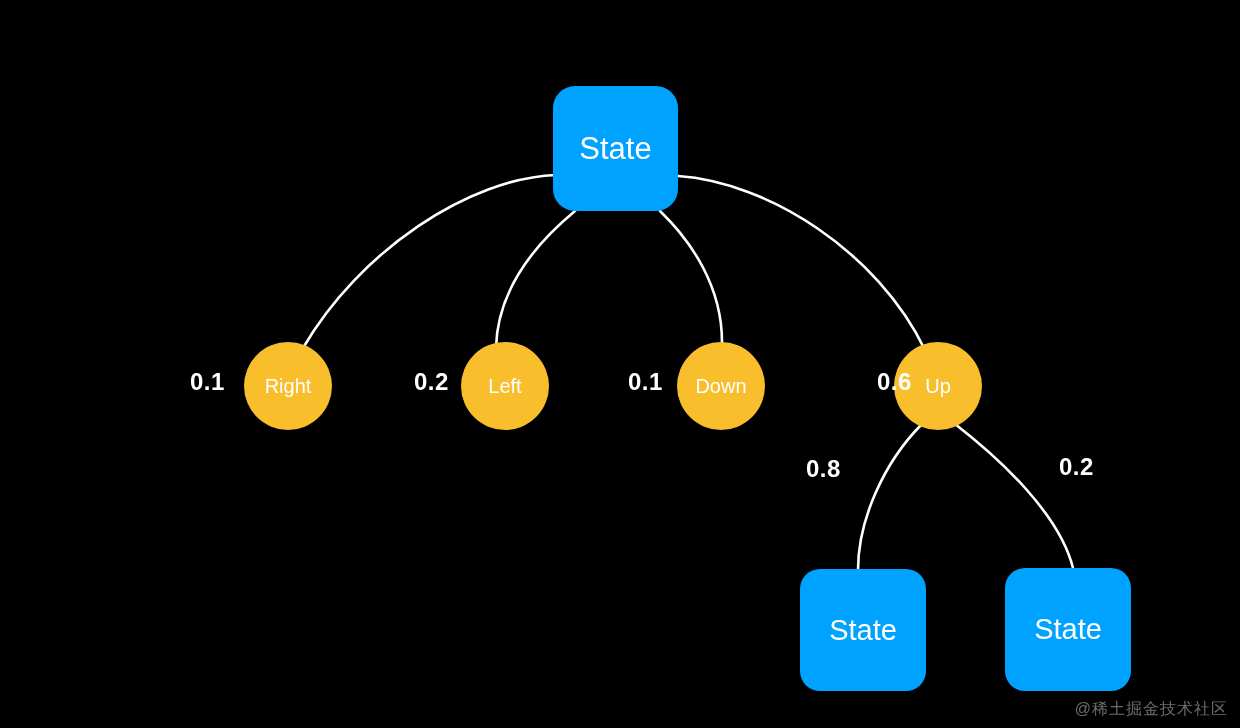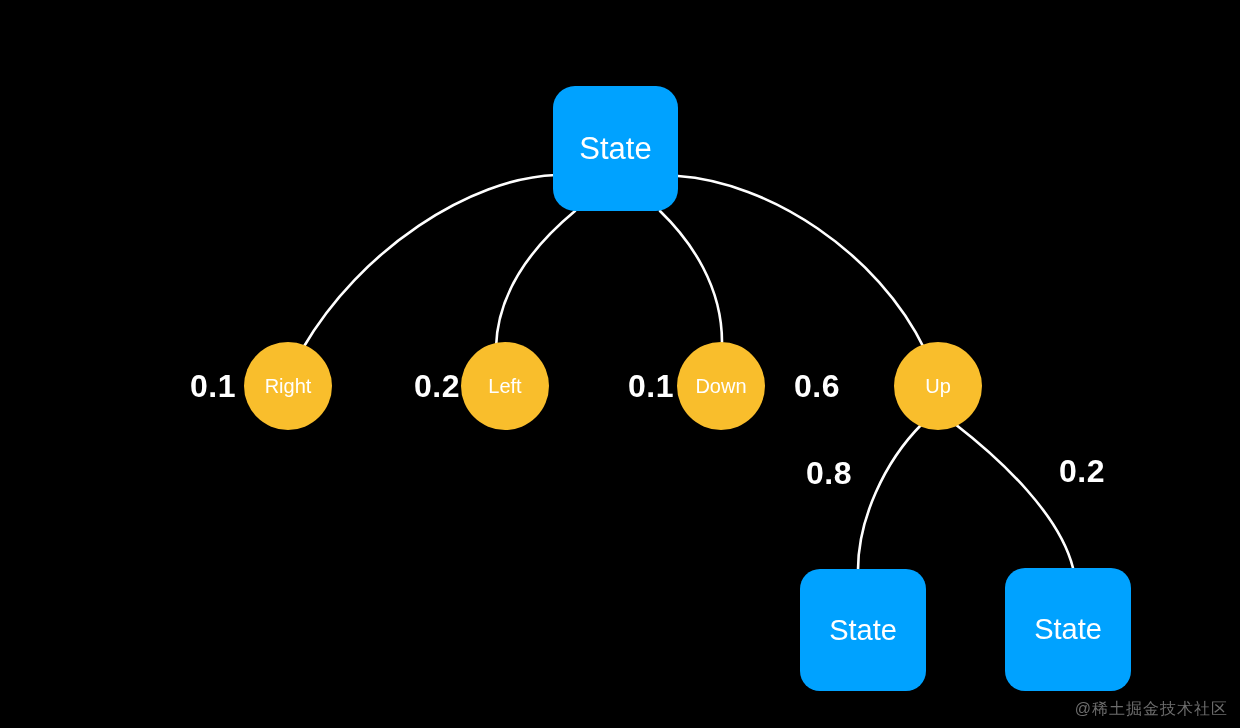--- a/index.html
+++ b/index.html
@@ -73,30 +73,30 @@
     z-index: 3;
   }
   .act-right { left: 244px; }
   .act-left  { left: 461px; }
   .act-down  { left: 677px; }
   .act-up    { left: 894px; text-align: center; }
 
   .prob-label {
     position: absolute;
     color: #ffffff;
-    font-size: 32px;
+    font-size: 24px;
     font-weight: bold;
     letter-spacing: 0.5px;
     z-index: 4;
     white-space: nowrap;
   }
   .p-right { left: 190px; top: 368px; }
   .p-left  { left: 414px; top: 368px; }
   .p-down  { left: 628px; top: 368px; }
-  .p-up    { left: 794px; top: 368px; }
+  .p-up    { left: 877px; top: 368px; }
   .p-bl    { left: 806px; top: 455px; }
   .p-br    { left: 1059px; top: 453px; }
 
   .watermark {
     position: absolute;
     right: 12px;
     bottom: 8px;
     color: #6d6d6d;
     font-size: 16px;
     letter-spacing: 1px;

